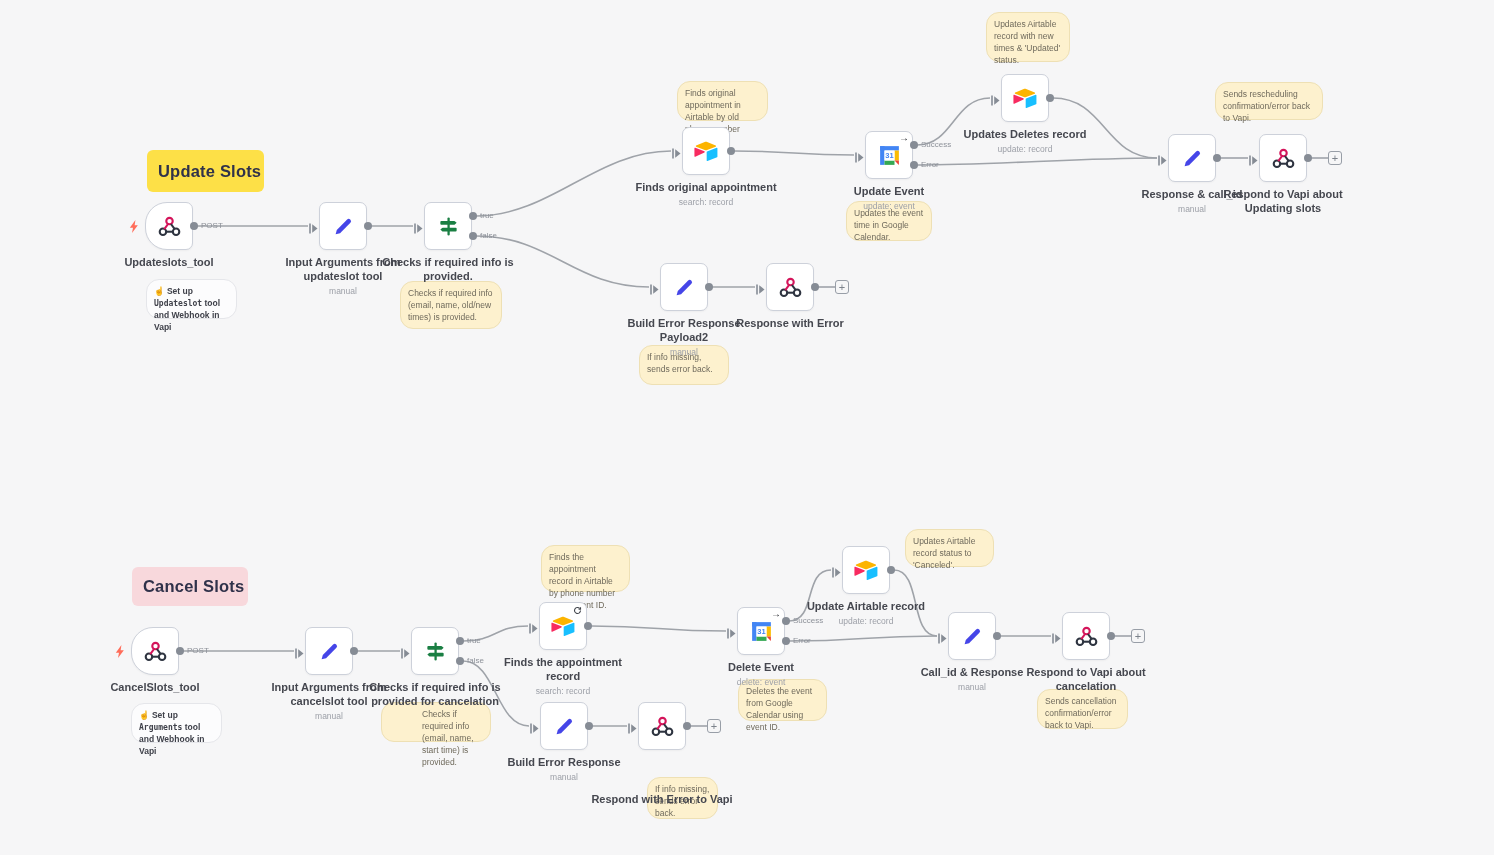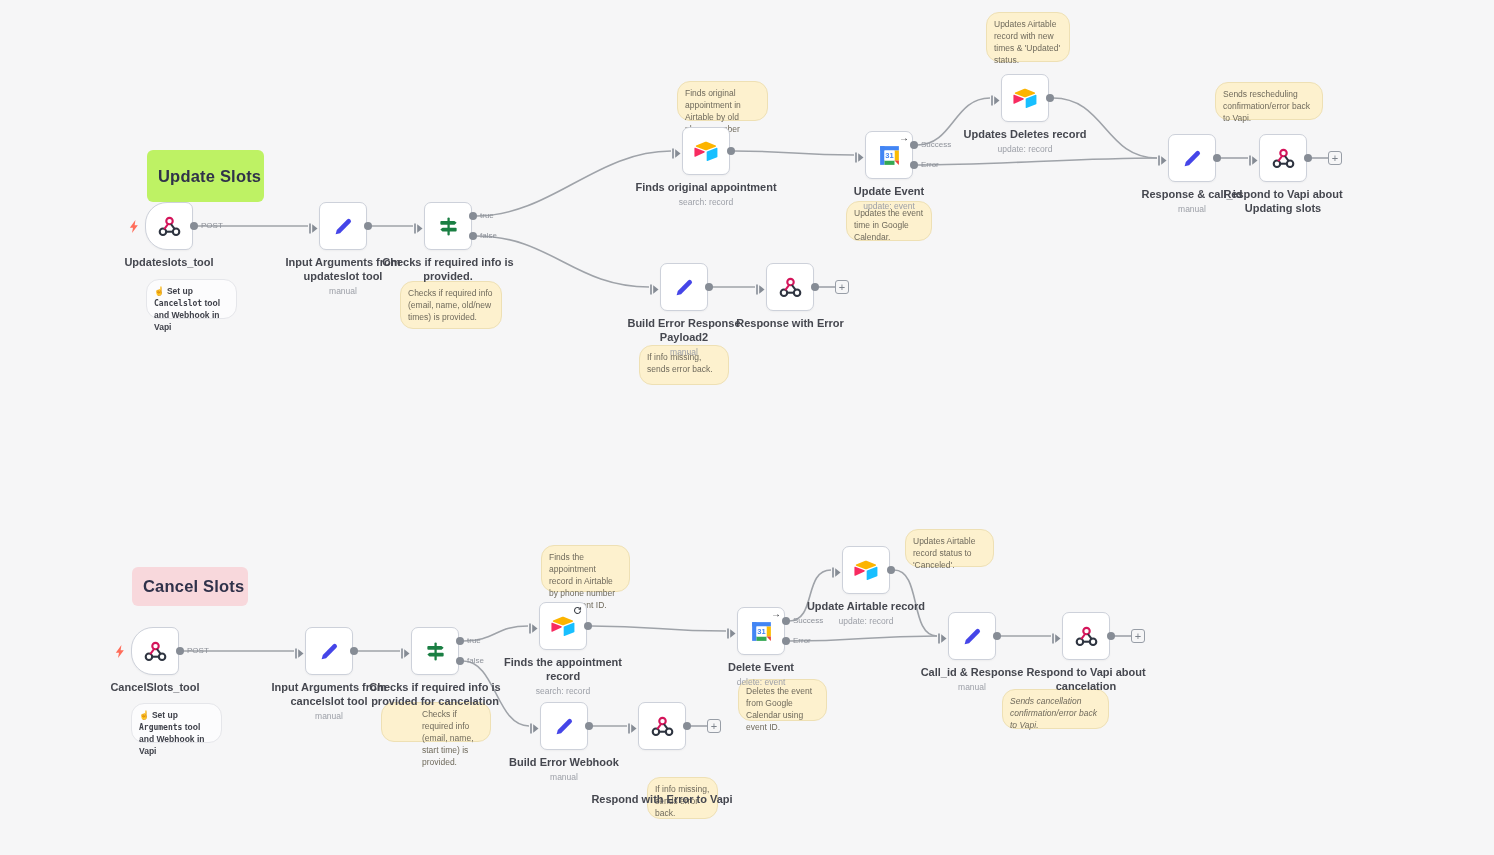--- a/index.html
+++ b/index.html
@@ -54,35 +54,35 @@
       <path d="M357 651 C385 651 372 651 400 651" stroke="#9fa3a9" stroke-width="1.6" fill="none"></path>
       <path d="M463 641 C495.5 641 495.5 626 528 626" stroke="#9fa3a9" stroke-width="1.6" fill="none"></path>
       <path d="M463 661 C496 661 496 726 529 726" stroke="#9fa3a9" stroke-width="1.6" fill="none"></path>
       <path d="M591 626 C658.5 626 658.5 631 726 631" stroke="#9fa3a9" stroke-width="1.6" fill="none"></path>
       <path d="M789 621 C817 621 803 570 831 570" stroke="#9fa3a9" stroke-width="1.6" fill="none"></path>
       <path d="M789 641 C863 641 863 636 937 636" stroke="#9fa3a9" stroke-width="1.6" fill="none"></path>
       <path d="M894 570 C922 570 909 636 937 636" stroke="#9fa3a9" stroke-width="1.6" fill="none"></path>
       <path d="M1000 636 C1028 636 1023 636 1051 636" stroke="#9fa3a9" stroke-width="1.6" fill="none"></path>
       <path d="M592 726 C620 726 599 726 627 726" stroke="#9fa3a9" stroke-width="1.6" fill="none"></path>
     </svg>
-<div class="section-label" style="left: 147px; top: 150px; width: 117px; height: 52px; background: #bef264;">Update Slots</div>
+<div class="section-label" style="left: 147px; top: 150px; width: 117px; height: 42px; background: #fde047;">Update Slots</div>
     <div class="section-label" style="left: 132px; top: 567px; width: 116px; height: 39px; background: rgb(248, 216, 220);">Cancel Slots</div>
-    <div class="note white" style="left: 146px; top: 279px; width: 91px; height: 40px;"><span class="emoji">☝</span> Set up <code>Cancelslot</code> tool and Webhook in Vapi</div>
+    <div class="note white" style="left: 146px; top: 279px; width: 91px; height: 40px;"><span class="emoji">☝</span> Set up <code>Updateslot</code> tool and Webhook in Vapi</div>
     <div class="note yellow" style="left: 400px; top: 281px; width: 102px; height: 48px;">Checks if required info (email, name, old/new times) is provided.</div>
     <div class="note yellow" style="left: 677px; top: 81px; width: 91px; height: 40px;">Finds original appointment in Airtable by old phone number</div>
     <div class="note yellow" style="left: 846px; top: 201px; width: 86px; height: 40px;">Updates the event time in Google Calendar.</div>
     <div class="note yellow" style="left: 986px; top: 12px; width: 84px; height: 50px;">Updates Airtable record with new times &amp; 'Updated' status.</div>
     <div class="note yellow" style="left: 1215px; top: 82px; width: 108px; height: 38px;">Sends rescheduling confirmation/error back to Vapi.</div>
     <div class="note yellow" style="left: 639px; top: 345px; width: 90px; height: 40px;">If info missing, sends error back.</div>
     <div class="note white" style="left: 131px; top: 703px; width: 91px; height: 40px;"><span class="emoji">☝</span> Set up <code>Arguments</code> tool and Webhook in Vapi</div>
     <div class="note yellow" style="left: 381px; top: 702px; width: 110px; height: 40px; padding-left: 40px;">Checks if required info (email, name, start time) is provided.</div>
     <div class="note yellow" style="left: 541px; top: 545px; width: 89px; height: 47px;">Finds the appointment record in Airtable by phone number to get event ID.</div>
     <div class="note yellow" style="left: 738px; top: 679px; width: 89px; height: 42px;">Deletes the event from Google Calendar using event ID.</div>
     <div class="note yellow" style="left: 905px; top: 529px; width: 89px; height: 38px;">Updates Airtable record status to 'Canceled'.</div>
-    <div class="note yellow" style="left: 1002px; top: 689px; width: 107px; height: 40px; font-style: italic;">Sends cancellation confirmation/error back to Vapi.</div>
+    <div class="note yellow" style="left: 1037px; top: 689px; width: 91px; height: 40px;">Sends cancellation confirmation/error back to Vapi.</div>
     <div class="note yellow" style="left: 647px; top: 777px; width: 71px; height: 42px;">If info missing, sends error back.</div>
     <div class="node trigger" style="left: 145px; top: 202px;">
       <span class="icon"><svg width="25" height="25" viewBox="0 0 24 24" fill="none">
           <circle cx="12" cy="6.8" r="3.1" stroke="#d4145a" stroke-width="2"></circle>
           <circle cx="5.7" cy="17" r="3.1" stroke="#2e3440" stroke-width="2"></circle>
           <circle cx="18.3" cy="17" r="3.1" stroke="#2e3440" stroke-width="2"></circle>
           <path d="M10.6 9.6 L7 14.6" stroke="#d4145a" stroke-width="2"></path>
           <path d="M13.4 9.6 L17 14.6" stroke="#2e3440" stroke-width="2"></path>
           <path d="M8.8 17 H15.2" stroke="#2e3440" stroke-width="2"></path>
         </svg></span>
@@ -398,21 +398,21 @@
       <span class="icon"><svg width="23" height="23" viewBox="0 0 24 24">
           <path fill="#4545e8" d="M3.8 20.2 L5 15.6 L15.8 4.8 a2.3 2.3 0 0 1 3.2 0 l0.2 0.2 a2.3 2.3 0 0 1 0 3.2 L8.4 19 Z"></path>
         </svg></span>
       <span class="input-conn" style="left: -11px; top: 17px;"><svg width="9" height="11" viewBox="0 0 9 11">
           <path d="M1 0.5 v10" stroke="#868c95" stroke-width="1.6"></path>
           <path d="M3.2 1.2 l5.3 4.3 -5.3 4.3 z" fill="#868c95"></path>
         </svg></span>
       <span class="port-dot" style="left: 44px; top: 18.5px;"></span>
     </div>
     <div class="node-label" style="left: 489px; top: 756px; width: 150px;">
-      <div>Build Error Webhook</div>
+      <div>Build Error Response</div>
       <div class="node-sub">manual</div>
     </div>
     <div class="node" style="left: 638px; top: 702px;">
       <span class="icon"><svg width="25" height="25" viewBox="0 0 24 24" fill="none">
           <circle cx="12" cy="6.8" r="3.1" stroke="#d4145a" stroke-width="2"></circle>
           <circle cx="5.7" cy="17" r="3.1" stroke="#2e3440" stroke-width="2"></circle>
           <circle cx="18.3" cy="17" r="3.1" stroke="#2e3440" stroke-width="2"></circle>
           <path d="M10.6 9.6 L7 14.6" stroke="#d4145a" stroke-width="2"></path>
           <path d="M13.4 9.6 L17 14.6" stroke="#2e3440" stroke-width="2"></path>
           <path d="M8.8 17 H15.2" stroke="#2e3440" stroke-width="2"></path>

